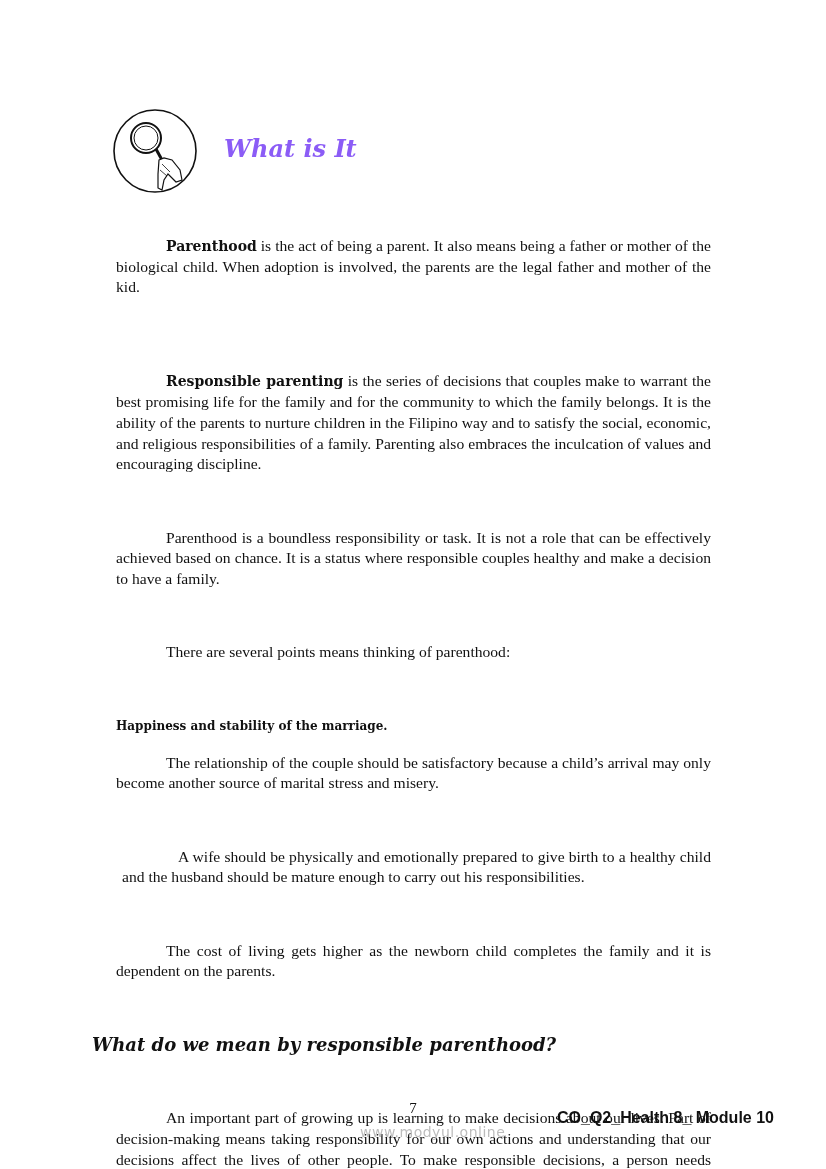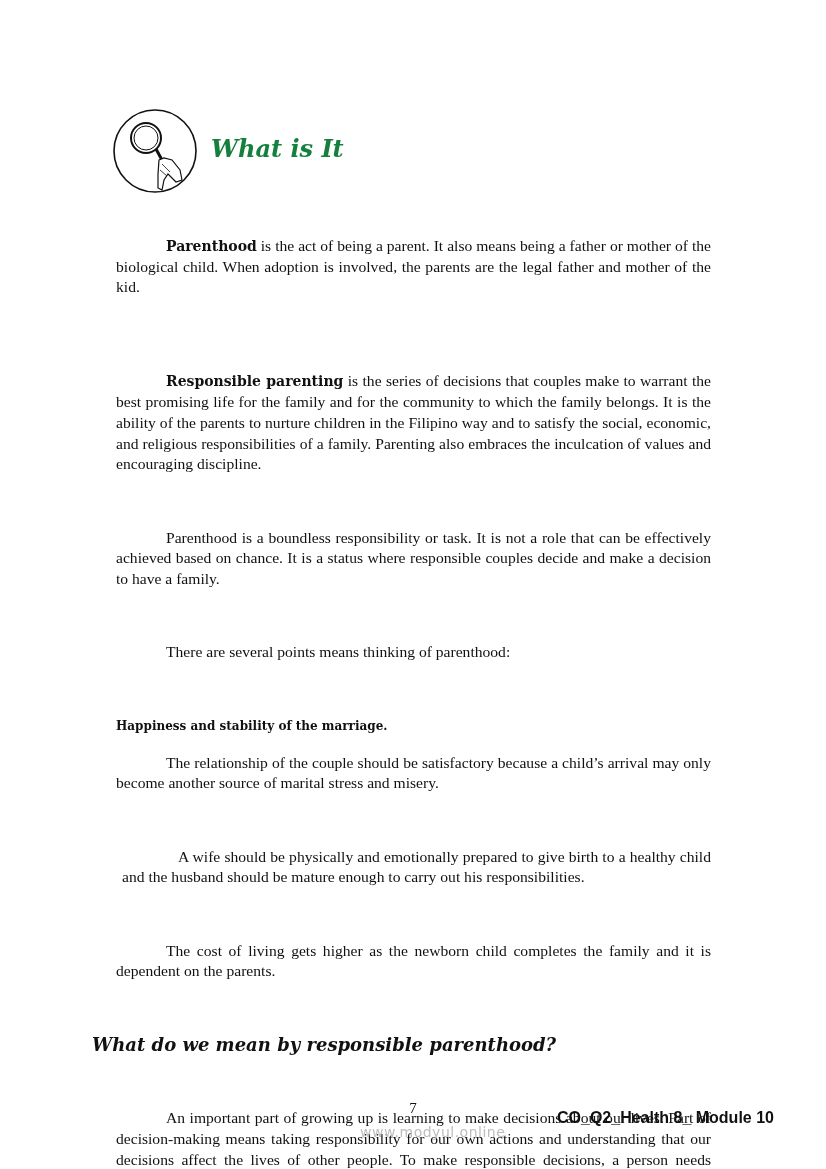--- a/index.html
+++ b/index.html
@@ -1,22 +1,22 @@
 <!DOCTYPE html>
 <html><head>
 <meta charset="utf-8">
 <style>
   html, body { margin: 0; padding: 0; background: #ffffff; }
   body { width: 826px; height: 1169px; position: relative; overflow: hidden;
          font-family: "DejaVu Serif", "Liberation Serif", serif; color: #111; }
   .page { position: absolute; left: 0; top: 0; width: 826px; height: 1169px; }
 
   .header-icon { position: absolute; left: 112px; top: 108px; width: 86px; height: 86px; }
-  .section-title { position: absolute; left: 211px; top: 134px; font-family: "DejaVu Serif", serif;
-                   font-weight: bold; font-style: italic; font-size: 24px; color: #15803d; margin: 0; text-align: center; }
+  .section-title { position: absolute; left: 224px; top: 134px; font-family: "DejaVu Serif", serif;
+                   font-weight: bold; font-style: italic; font-size: 24px; color: #8b5cf6; margin: 0; text-align: center; }
 
   .body { position: absolute; left: 100px; top: 220px; width: 627px;
           font-family: "Liberation Serif", "DejaVu Serif", serif; font-size: 15.6px; line-height: 20.7px; }
   .body p { margin: 16px; text-align: justify; }
   .indent { text-indent: 50px; }
   .gap { height: 20.7px; }
   .sub-head { font-family: "DejaVu Serif", serif; font-weight: bold; font-size: 12px; }
   .bold-term { font-family: "DejaVu Serif", serif; font-weight: bold; font-size: 14px; }
   .q-head { font-family: "DejaVu Serif", serif; font-weight: bold; font-style: italic; font-size: 18px; margin-left: -8px !important; }
   .shift { padding-left: 6px; }
@@ -44,21 +44,21 @@
     <line x1="48" y1="62" x2="55" y2="68" stroke="#111" stroke-width="0.8"></line>
   </svg>
   <h1 class="section-title">What is It</h1>
 
   <div class="body">
     <p class="indent"><span class="bold-term">Parenthood</span><span> is the act of being a parent. It also means being a father or mother of the biological child. When adoption is involved, the parents are the legal father and mother of the kid.</span></p>
     <div class="gap"></div>
     <div class="gap"></div>
     <p class="indent"><span class="bold-term">Responsible parenting</span><span> is the series of decisions that couples make to warrant the best promising life for the family and for the community to which the family belongs. It is the ability of the parents to nurture children in the Filipino way and to satisfy the social, economic, and religious responsibilities of a family. Parenting also embraces the inculcation of values and encouraging discipline.</span></p>
     <div class="gap"></div>
-    <p class="indent">Parenthood is a boundless responsibility or task. It is not a role that can be effectively achieved based on chance. It is a status where responsible couples decide and make a decision to have a family.</p>
+    <p class="indent">Parenthood is a boundless responsibility or task. It is not a role that can be effectively achieved based on chance. It is a status where responsible couples healthy and make a decision to have a family.</p>
     <div class="gap"></div>
     <p class="indent">There are several points means thinking of parenthood:</p>
     <div class="gap"></div>
 
     <p class="sub-head">Happiness and stability of the marriage.</p>
     <p class="indent">The relationship of the couple should be satisfactory because a child’s arrival may only become another source of marital stress and misery.</p>
     <div class="gap"></div>
 
     <p class="shift shift-indent">A wife should be physically and emotionally prepared to give birth to a healthy child and the husband should be mature enough to carry out his responsibilities.</p>
     <div class="gap"></div>

